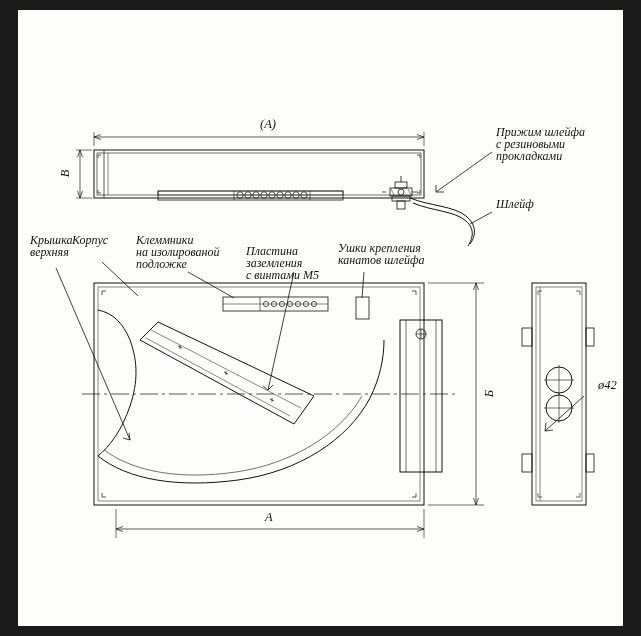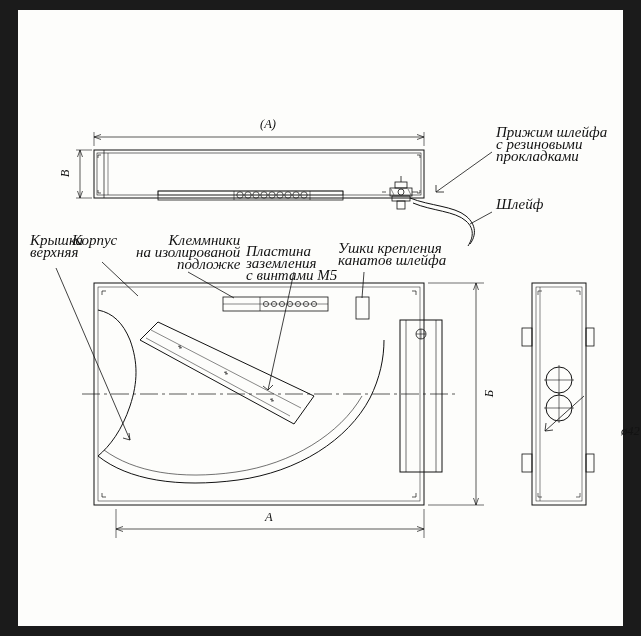--- a/index.html
+++ b/index.html
@@ -31,21 +31,21 @@
     position: absolute;
     left: 0;
     top: 0;
     width: 605px;
     height: 616px;
   }
   .lbl {
     position: absolute;
     font-family: "Liberation Serif", serif;
     font-style: italic;
-    font-size: 15px;
+    font-size: 12px;
     line-height: 12px;
     color: #121212;
     white-space: pre;
   }
   .dim {
     position: absolute;
     font-family: "Liberation Serif", serif;
     font-style: italic;
     font-size: 12.5px;
     color: #121212;
@@ -232,30 +232,30 @@
 
           <path d="M346,262 L344,288"></path>
         </g>
       </g>
     </svg>
 
     <div class="dim" style="left:242px; top:107px;">(А)</div>
     <div class="dim rot" style="left:40px; top:156px; width:14px; text-align:center;">В</div>
     <div class="dim" style="left:247px; top:500px;">А</div>
     <div class="dim rot" style="left:464px; top:376px; width:14px; text-align:center;">Б</div>
-    <div class="dim" style="left:603px; top:368px;margin-top:46px;">ø42</div>
+    <div class="dim" style="left:580px; top:368px;">ø42</div>
 
     <div class="lbl" style="left:478px; top:116px;">Прижим шлейфа
 с резиновыми
 прокладками</div>
     <div class="lbl" style="left:478px; top:188px;">Шлейф</div>
     <div class="lbl" style="left:0px; top:224px;margin-left:12px;">Крышка
 верхняя</div>
     <div class="lbl" style="left:54px; top:224px;">Корпус</div>
-    <div class="lbl" style="left:118px; top:224px;text-align:right;">Клеммники
+    <div class="lbl" style="left:118px; top:224px;">Клеммники
 на изолированой
 подложке</div>
     <div class="lbl" style="left:228px; top:235px;">Пластина
 заземления
 с винтами М5</div>
     <div class="lbl" style="left:320px; top:224px;margin-top:8px;">Ушки крепления
 канатов шлейфа</div>
 
   </div>
 </div>

